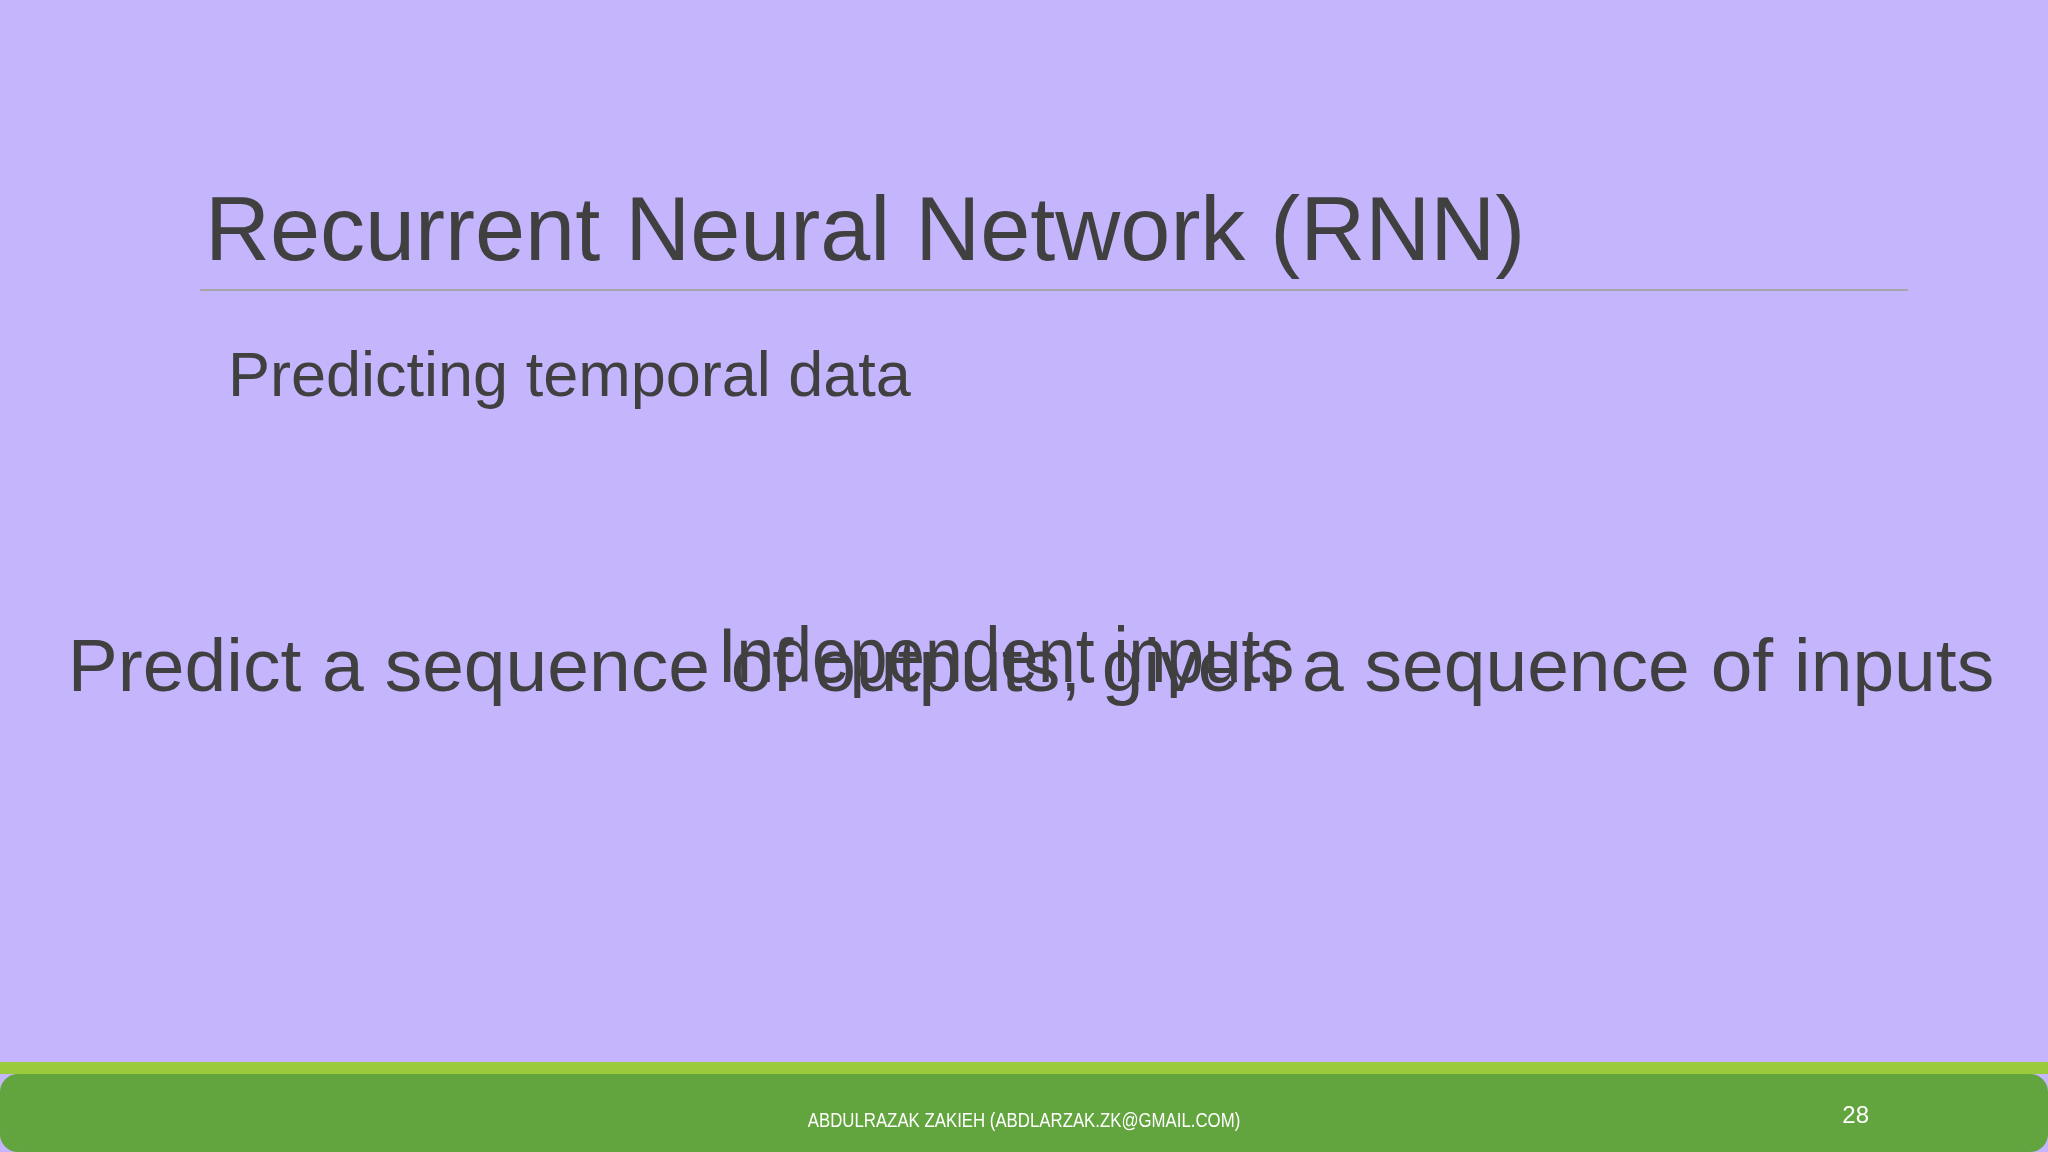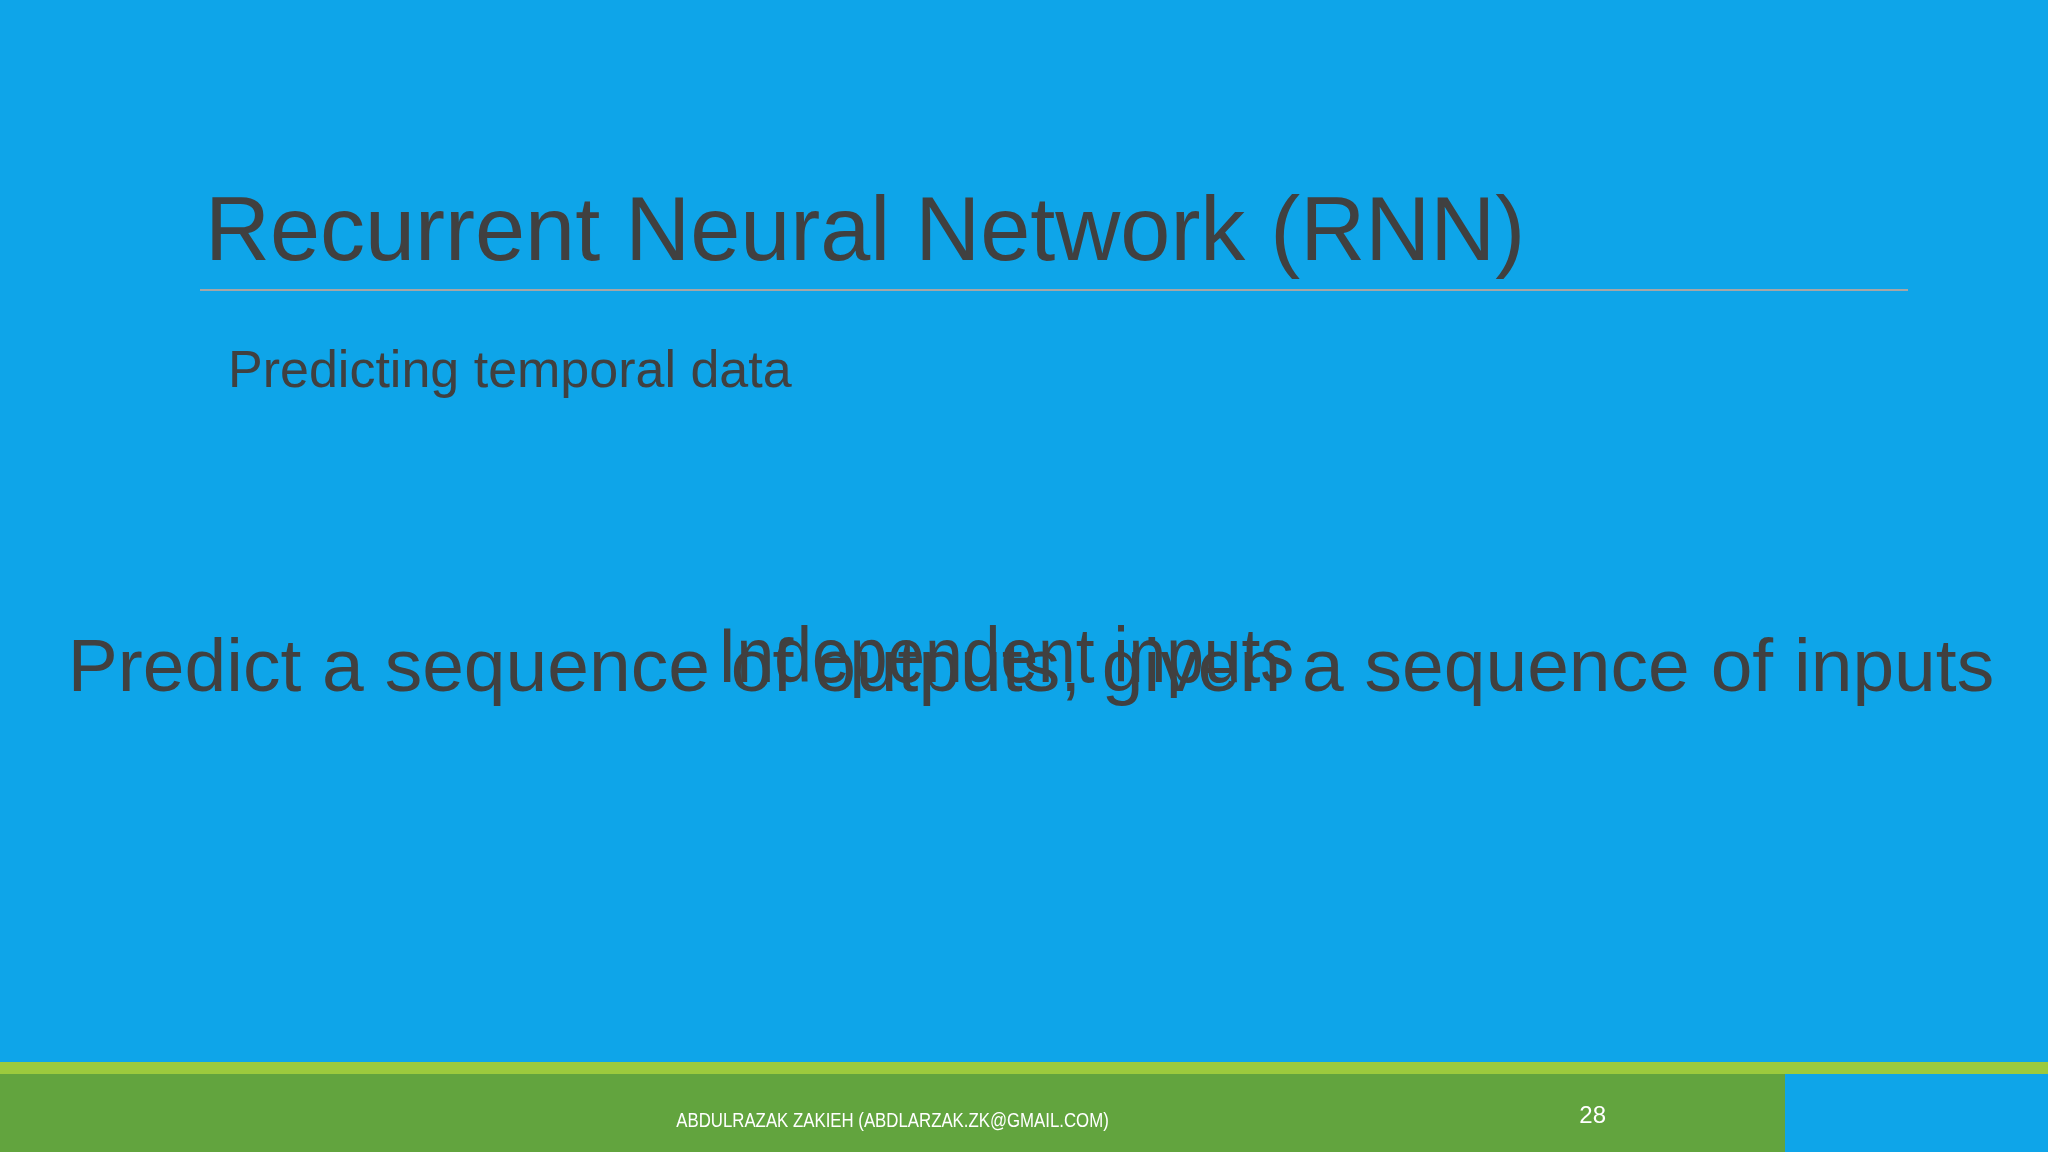--- a/index.html
+++ b/index.html
@@ -4,21 +4,21 @@
 <style>
   html, body {
     margin: 0;
     padding: 0;
     background: #ffffff;
   }
   .slide {
     position: relative;
     width: 2048px;
     height: 1152px;
-    background: #0ea5e9;
+    background: #c4b5fd;
     overflow: hidden;
     font-family: "Liberation Sans", sans-serif;
   }
   .txt {
     position: absolute;
     margin: 0;
     padding: 0;
     font-weight: 400;
     color: var(--text, #404040);
     white-space: nowrap;
@@ -33,21 +33,21 @@
     position: absolute;
     left: 200px;
     top: 289px;
     width: 1708px;
     height: 2px;
     background: var(--rule, #A6A6A6);
   }
   .subtitle {
     left: 228px;
     top: 343px;
-    font-size: 52px;
+    font-size: 63px;
   }
   .body-back {
     left: 7px;
     top: 628px;
     width: 2048px;
     text-align: center;
     font-size: 75px;
   }
   .body-front {
     left: -18px;
@@ -63,23 +63,24 @@
     left: 0;
     top: 1062px;
     width: 2048px;
     height: 12px;
     background: var(--footer-stripe, #9CCA3D);
   }
   .footer-bar {
     position: absolute;
     left: 0;
     top: 1074px;
-    width: 1785px;
+    width: 2048px;
     height: 78px;
     background: var(--footer-bar, #62A43E);
+    border-radius: 18px;
   }
   .footer-author {
     position: absolute;
     left: 0;
     top: 36px;
     width: 100%;
     text-align: center;
     font-size: 20px;
     line-height: 1;
     color: var(--footer-text, #FFFFFF);

